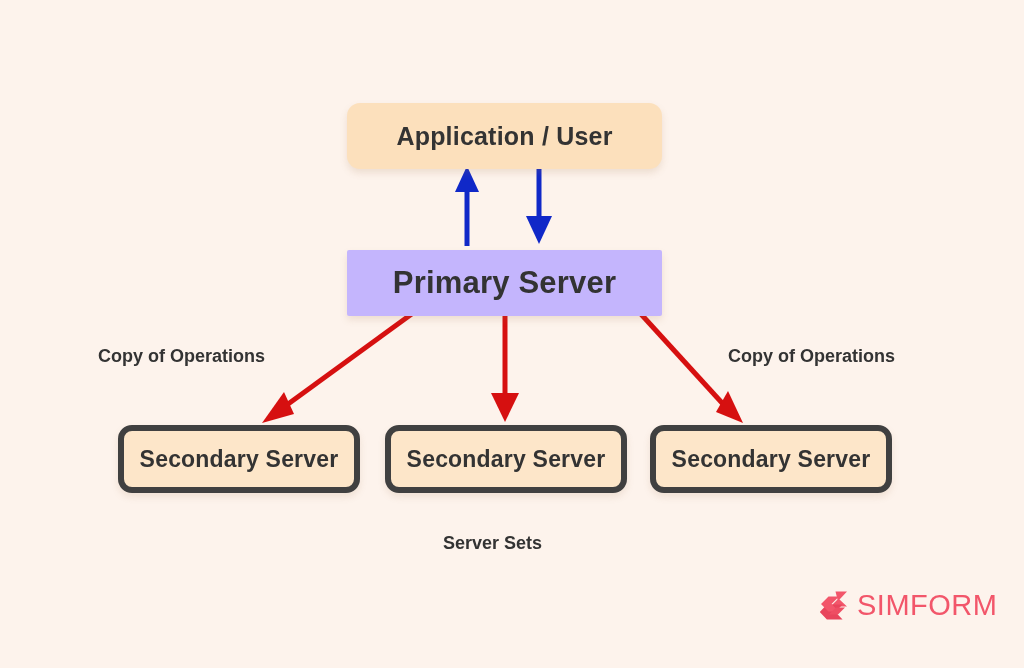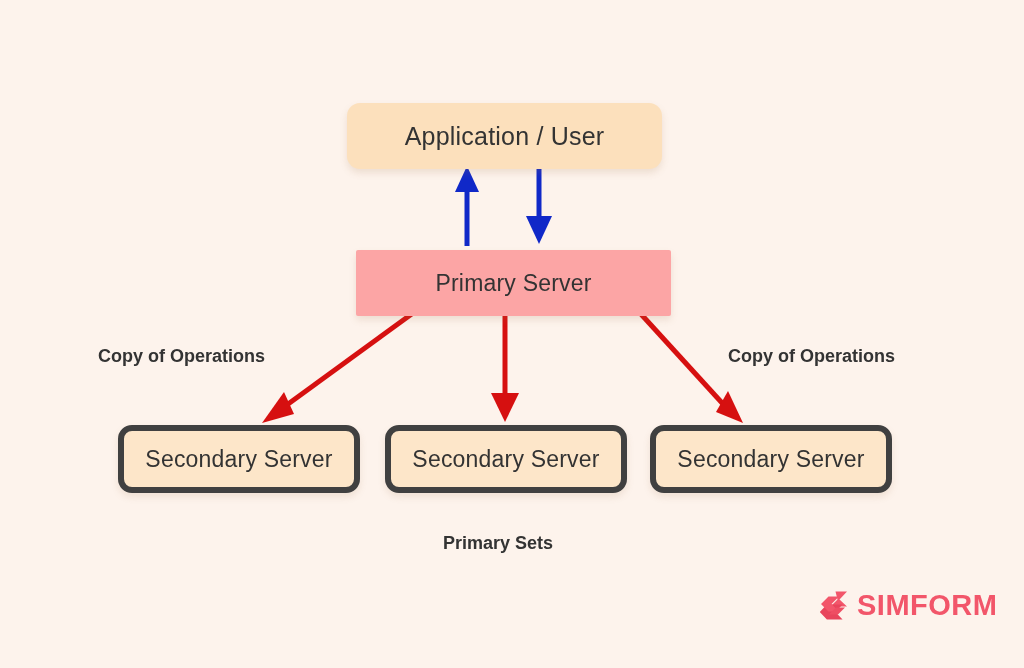--- a/index.html
+++ b/index.html
@@ -22,46 +22,46 @@
 
   
   .node {
     position: absolute;
     display: flex;
     align-items: center;
     justify-content: center;
     box-sizing: border-box;
     text-align: center;
     color: #333333;
-    font-weight: normal;
+    font-weight: bold;
     letter-spacing: 0.2px;
     user-select: none;
   }
 
   
   #app-node {
     left: 347px;
     top: 103px;
     width: 315px;
     height: 66px;
     background: #FCE0BC;
     border-radius: 13px;
     font-size: 25px;
     box-shadow: 0 4px 7px rgba(160,120,80,0.17);
   }
 
   
   #primary-node {
-    left: 356px;
+    left: 347px;
     top: 250px;
     width: 315px;
     height: 66px;
-    background: #fca5a5;
+    background: #c4b5fd;
     border-radius: 2px;
-    font-size: 23px;
+    font-size: 31px;
     box-shadow: 0 4px 7px rgba(160,120,80,0.16);
   }
 
   
   .secondary-node {
     top: 425px;
     width: 242px;
     height: 68px;
     background: #FDE6C9;
     border: 6px solid #404040;
@@ -117,21 +117,21 @@
     position: absolute;
     left: 820px;
     top: 590px;
     display: flex;
     align-items: center;
     gap: 7px;
     user-select: none;
   }
   #brand-wordmark {
     font-size: 29px;
-    font-weight: bold;
+    font-weight: normal;
     letter-spacing: 0.5px;
     color: #F2566A;
     line-height: 1;
   }
 </style>
 </head>
 <body>
 
 <div id="canvas">
 
@@ -171,21 +171,21 @@
 
   <div class="node secondary-node" id="secondary-node-1">Secondary Server</div>
 
   <div class="node secondary-node" id="secondary-node-2">Secondary Server</div>
 
 
   <div class="label" id="label-copy-left">Copy of Operations</div>
 
   <div class="label" id="label-copy-right">Copy of Operations</div>
 
-  <div class="label" id="label-replica-sets">Primary Sets</div>
+  <div class="label" id="label-replica-sets">Server Sets</div>
 
   <div id="brand-logo">
     <svg width="30" height="31" viewBox="0 0 30 31" xmlns="http://www.w3.org/2000/svg">
       <path d="M17.5 1.5 L29 1.5 L21.5 9.5 L29 16.5 L12.5 16.5 L19.5 9.5 Z" fill="#F2566A" transform="translate(-2,0)"></path>
       <path d="M12.5 14.5 L29 14.5 L21.5 22 L29 29.5 L12.5 29.5 L5 22 Z" fill="#E8455C" transform="translate(-5,0) scale(0.95,1)"></path>
       <path d="M1 14 L8.5 6.5 L19 6.5 L11.5 14 L19 21.5 L8.5 21.5 Z" fill="#F2566A"></path>
       <path d="M9 24.5 L16 17.5 L25 17.5 L18 24.5 Z" fill="#EE4E63"></path>
     </svg>
     <div id="brand-wordmark">SIMFORM</div>
   </div>

